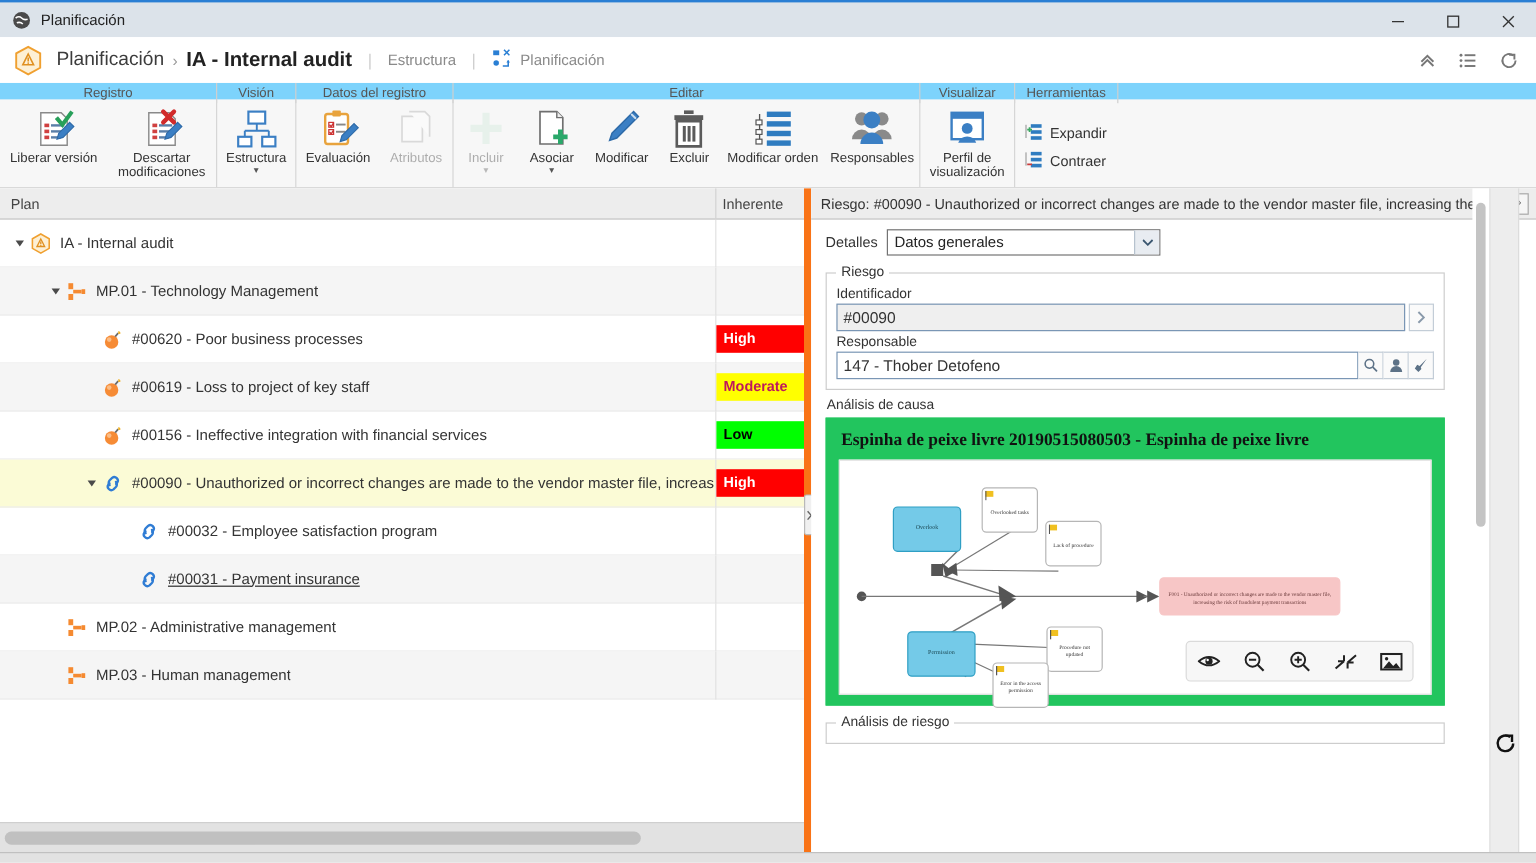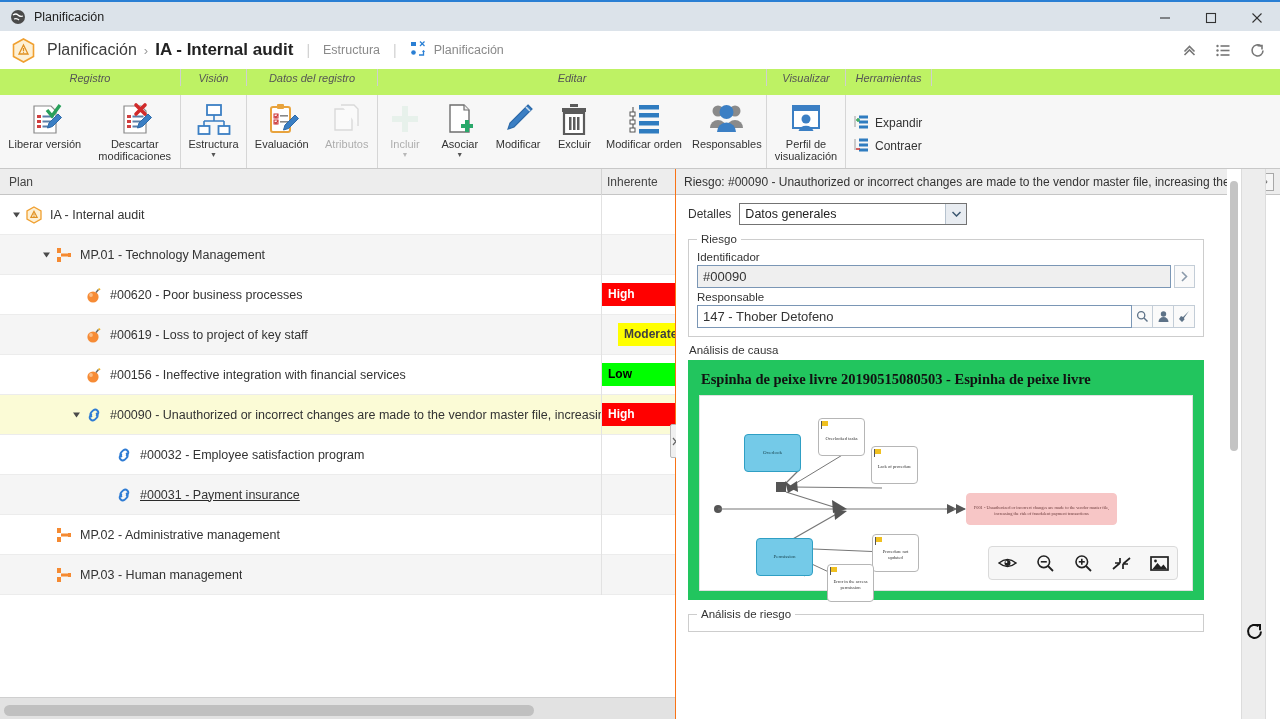--- a/index.html
+++ b/index.html
@@ -34,21 +34,21 @@
   .bc-sep{ margin:0 7px; color:#9a9a9a; font-size:13px;}
   .bc-title{ font-size:17px;font-weight:bold;color:#222; }
   .bc-pipe{ color:#cfcfcf; margin:0 13px; font-size:14px;}
   .bc-link{ color:#8a8a8a; font-size:12.5px;}
   .bc-plan{ display:flex;align-items:center;gap:7px;}
   .bc-actions{ position:absolute; right:8px; top:0; height:38px; display:flex; align-items:center; gap:4px;}
   .bc-act{ width:30px;height:30px;display:flex;align-items:center;justify-content:center;}
 
   
   .ribbon{ background:#f7f7f7; border-bottom:1px solid #c8c8c8; }
-  .ribbon-groups{ display:flex; height:26px; background:#bef264;font-style:italic; }
+  .ribbon-groups{ display:flex; height:14px; background:#7dd3fc; }
   .rg-label{
     font-size:11px;color:#555; display:flex;align-items:center;justify-content:center;
     border-right:1px solid #cfcfcf; height:17px;
   }
   .ribbon-body{ display:flex; height:73px; background:#f7f7f7;}
   .rb-group{ display:flex; border-right:1px solid #d6d6d6; height:73px; }
   .rb-group.last{ border-right:none; flex:1; }
   .rb-btn{
     display:flex; flex-direction:column; align-items:center; justify-content:flex-start;
     padding-top:5px; height:73px; position:relative; cursor:default;
@@ -56,40 +56,40 @@
   .rb-btn.disabled{ opacity:.38; }
   .rb-ico{ height:38px; display:flex;align-items:center;justify-content:center;}
   .rb-lbl{ font-size:11px; color:#333; text-align:center; line-height:12px; padding:0 3px;}
   .rb-caret{ font-size:7px; color:#555; line-height:8px; margin-top:1px;}
   .rb-small{ display:flex;flex-direction:column; justify-content:center; padding:6px 0 0 6px;}
   .rb-srow{ display:flex; align-items:center; gap:6px; padding:3px 8px 3px 2px; cursor:default;}
   .rb-srow span{ font-size:12px;color:#333;}
 
   
   .main{ display:flex; height:553px; }
-  .left{ width:676px; border-right:1px solid #f97316; display:flex;flex-direction:column; background:#fff;}
+  .left{ width:676px; border-right:6px solid #f97316; display:flex;flex-direction:column; background:#fff;}
   .right{ flex:1; background:#fff; display:flex; flex-direction:column; position:relative;}
 
   
   .tree-head{ height:26px; background:#ededed; border-bottom:1px solid #c5c5c5; display:flex; align-items:center;}
   .th-plan{ flex:1; padding-left:9px; font-size:12px;color:#444;}
   .th-inh{ width:74px; padding-left:5px; font-size:12px;color:#444; border-left:1px solid #d3d3d3; height:26px; display:flex;align-items:center;}
 
   .tree{ flex:1; overflow:hidden; position:relative;}
   .trow{ height:40px; display:flex; align-items:center; border-bottom:1px solid #ececec; position:relative;}
   .trow.alt{ background:#f5f5f5; }
   .trow.sel{ background:#fbfbd6; }
   .trow-main{ flex:1; display:flex; align-items:center; height:40px; overflow:hidden; white-space:nowrap;}
   .trow-inh{ width:74px; height:40px; border-left:1px solid #e2e2e2; display:flex; align-items:center; }
   .twist{ width:14px; flex:none; display:flex; align-items:center; justify-content:center;}
   .tico{ width:22px; flex:none; display:flex; align-items:center; justify-content:center; margin-right:5px;}
   .tlabel{ font-size:12.5px; color:#333; overflow:hidden; text-overflow:clip; white-space:nowrap;}
   .badge{ display:block; width:100%; height:23px; line-height:23px; font-size:12px; font-weight:bold; padding-left:6px;}
   .badge.high{ background:#ff0000; color:#fff;}
-  .badge.mod{ background:#ffff00; color:#404040;margin-left:16px;}
+  .badge.mod{ background:#ffff00; color:#be185d;}
   .badge.low{ background:#00ff00; color:#000;}
 
   .hscroll{ height:25px; background:#e2e2e2; border-top:1px solid #cfcfcf; display:flex; align-items:center; padding:0 4px;}
   .hscroll-thumb{ height:11px; width:530px; background:#c0c0c0; border-radius:6px;}
 
   .splitter{ width:0; position:relative;}
   .split-handle{
     position:absolute; left:-6px; top:255px; width:8px; height:34px;
     background:#f0f0f0; border:1px solid #b9b9b9; border-radius:2px;
     display:flex;align-items:center;justify-content:center;

